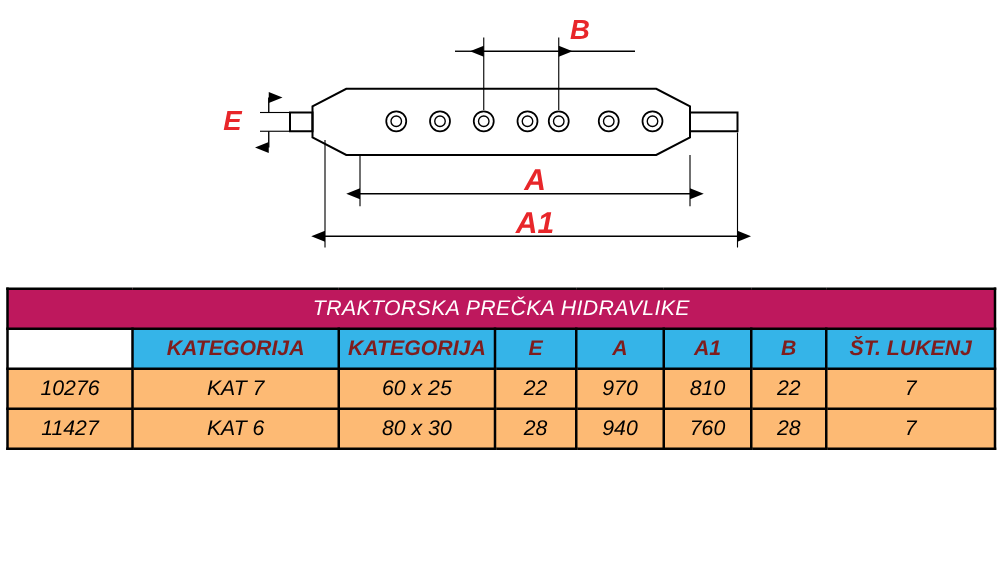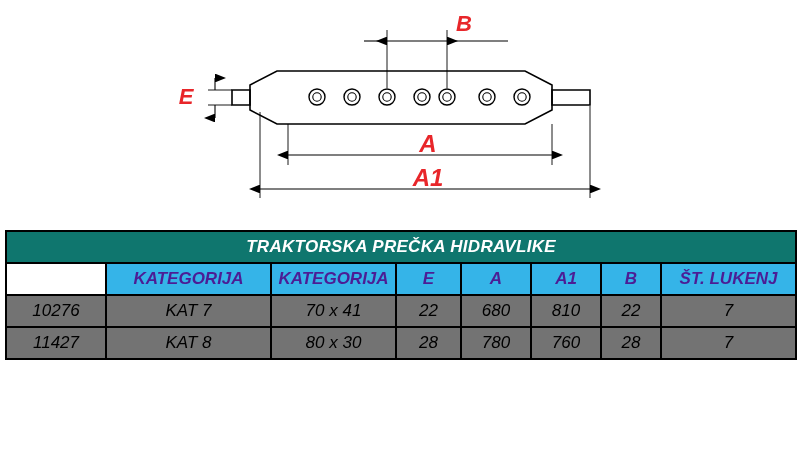--- a/index.html
+++ b/index.html
@@ -55,39 +55,39 @@
     border: 2px solid #000000;
     padding: 0;
     height: 30px;
     text-align: center;
     vertical-align: middle;
     font-size: 17px;
     font-family: "Liberation Sans", sans-serif;
     font-style: italic;
   }
   .title-row td {
-    background: #0f766e;
+    background: #be185d;
     color: #ffffff;
-    font-weight: bold;
+    font-weight: normal;
     font-size: 19px;
     letter-spacing: 0.3px;
     height: 34px;
   }
   .header-row td {
     background: #35b4e8;
-    color: #4c1d95;
+    color: #7f1d1d;
     font-weight: bold;
     font-size: 19px;
     height: 32px;
   }
   .header-row td.blank-cell {
     background: #ffffff;
   }
   .data-row td {
-    background: #737373;
+    background: #fdba74;
     color: #000000;
     font-weight: normal;
     font-size: 17px;
     height: 30px;
   }
   
   col.c-code { width: 100px; }
   col.c-kat  { width: 165px; }
   col.c-dim  { width: 125px; }
   col.c-e    { width: 65px; }
@@ -204,33 +204,33 @@
         <td>KATEGORIJA</td>
         <td>E</td>
         <td>A</td>
         <td>A1</td>
         <td>B</td>
         <td>ŠT. LUKENJ</td>
       </tr>
       <tr class="data-row">
         <td>10276</td>
         <td>KAT 7</td>
-        <td>70 x 41</td>
+        <td>60 x 25</td>
         <td>22</td>
-        <td>680</td>
+        <td>970</td>
         <td>810</td>
         <td>22</td>
         <td>7</td>
       </tr>
       <tr class="data-row">
         <td>11427</td>
-        <td>KAT 8</td>
+        <td>KAT 6</td>
         <td>80 x 30</td>
         <td>28</td>
-        <td>780</td>
+        <td>940</td>
         <td>760</td>
         <td>28</td>
         <td>7</td>
       </tr>
     </tbody>
   </table>
 
 </div>
 
 </body></html>

